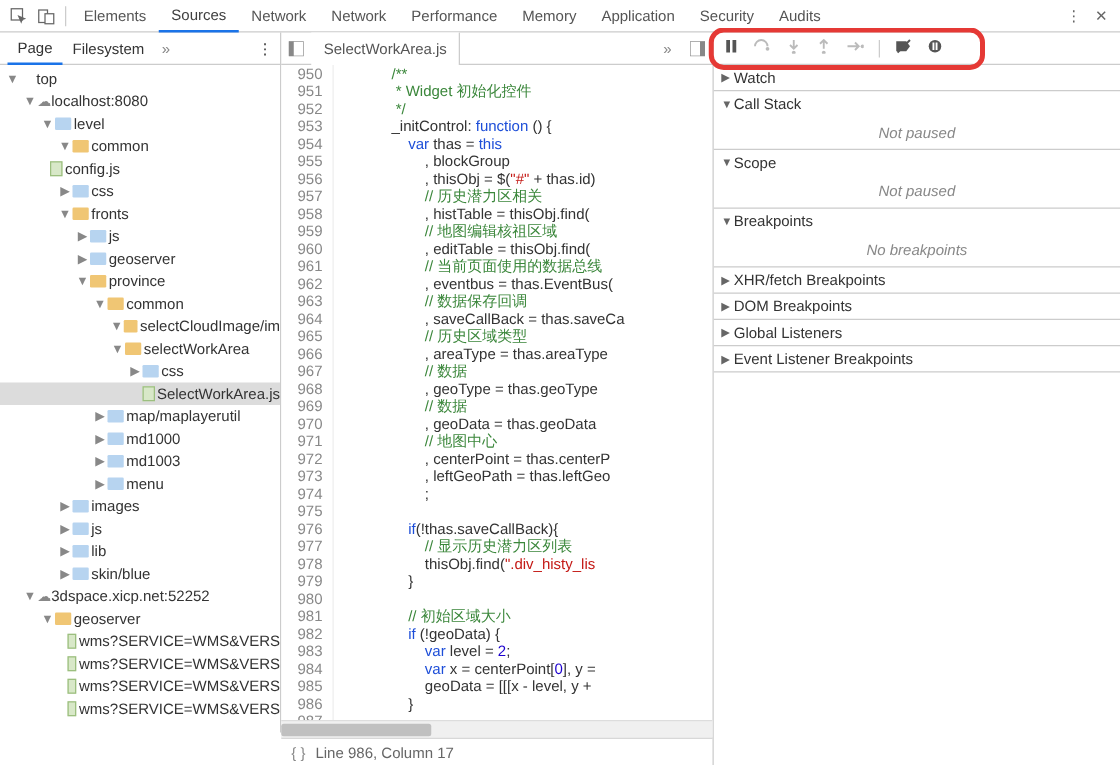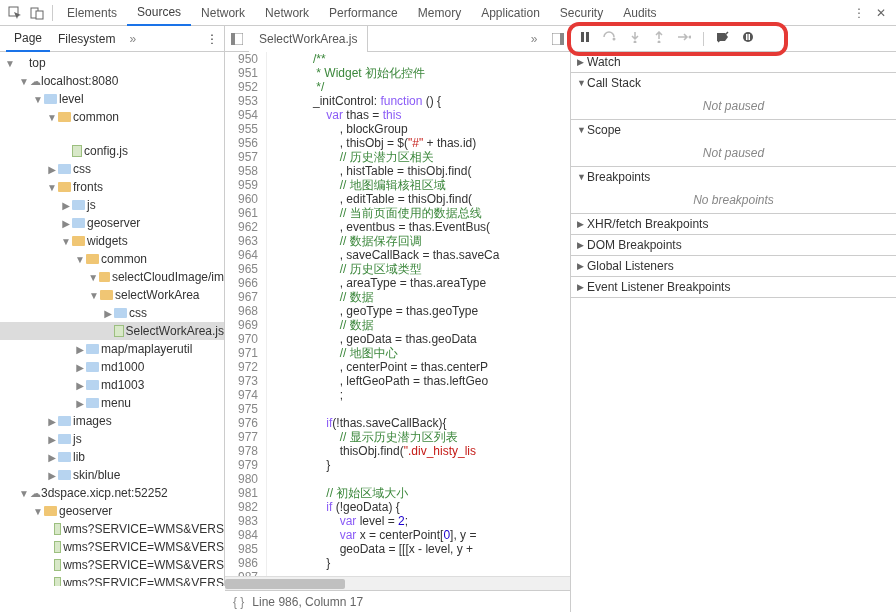--- a/index.html
+++ b/index.html
@@ -24,21 +24,21 @@
 .ic-file { width:10px; height:12px; background:#d8e8c8; display:inline-block; margin-right:2px; border:1px solid #9cbf7f; }
 .main { display:flex; height:calc(100% - 26px); }
 .center { flex:1; display:flex; flex-direction:column; border-right:1px solid #ccc; min-width:0; }
 .file-tabs { height:26px; border-bottom:1px solid #ccc; display:flex; align-items:center; }
 .file-tabs .ftab { padding:0 10px; height:26px; display:flex; align-items:center; border-right:1px solid #ccc; color:#555; cursor:pointer; }
 .file-tabs .ftab.active { background:#fff; position:relative; }
 .file-tabs .icon-sm { width:24px; display:flex; align-items:center; justify-content:center; color:#888; cursor:pointer; }
 .codewrap { flex:1; display:flex; overflow:hidden; font-family:Consolas,Menlo,monospace; font-size:12px; }
 .gutter { width:42px; background:#fff; text-align:right; padding-right:8px; color:#888; border-right:1px solid #eee; line-height:14px; }
 .code { flex:1; overflow:auto; white-space:pre; line-height:14px; padding-left:6px; }
-.c-kw { color:#8b5cf6; }
+.c-kw { color:#1d4ed8; }
 .c-str { color:#c41a16; }
 .c-cmt { color:#3b873b; }
 .c-num { color:#1c00cf; }
 .statusbar { height:22px; border-top:1px solid #ccc; display:flex; align-items:center; padding:0 8px; color:#666; }
 .right { width:325px; display:flex; flex-direction:column; }
 .dbgbar { height:26px; border-bottom:1px solid #ccc; display:flex; align-items:center; padding:0 8px; gap:12px; position:relative; }
 .redbox { position:absolute; top:-4px; left:-4px; right:108px; height:34px; border:4px solid #e53935; border-radius:12px; pointer-events:none; }
 .dbgbar .dbtn { color:#666; cursor:pointer; font-size:13px; }
 .dbgbar .dbtn.dim { color:#bbb; }
 .sect { border-bottom:1px solid #ccc; }
@@ -102,21 +102,21 @@
         <div class="tree-item" style="padding-left: 32px;">
           <span class="tw">▼</span>
           <span class="ic-folder blue"></span> 
           <span>level</span>
         </div>
         <div class="tree-item" style="padding-left: 46px;">
           <span class="tw">▼</span>
           <span class="ic-folder yellow"></span> 
           <span>common</span>
         </div>
-        <div class="tree-item" style="padding-left: 60px; margin-top: 16px;">
+        <div class="tree-item" style="padding-left: 28px;">
           <span class="tw"></span>
           <span class="ic-file"></span> 
           <span>config.js</span>
         </div>
         <div class="tree-item" style="padding-left: 46px;">
           <span class="tw">▶</span>
           <span class="ic-folder blue"></span> 
           <span>css</span>
         </div>
         <div class="tree-item" style="padding-left: 46px;">
@@ -130,21 +130,21 @@
           <span>js</span>
         </div>
         <div class="tree-item" style="padding-left: 60px;">
           <span class="tw">▶</span>
           <span class="ic-folder blue"></span> 
           <span>geoserver</span>
         </div>
         <div class="tree-item" style="padding-left: 60px;">
           <span class="tw">▼</span>
           <span class="ic-folder yellow"></span> 
-          <span>widgets</span>
+          <span>province</span>
         </div>
         <div class="tree-item" style="padding-left: 74px;">
           <span class="tw">▼</span>
           <span class="ic-folder yellow"></span> 
           <span>common</span>
         </div>
         <div class="tree-item" style="padding-left: 88px;">
           <span class="tw">▼</span>
           <span class="ic-folder yellow"></span> 
           <span>selectCloudImage/im</span>

